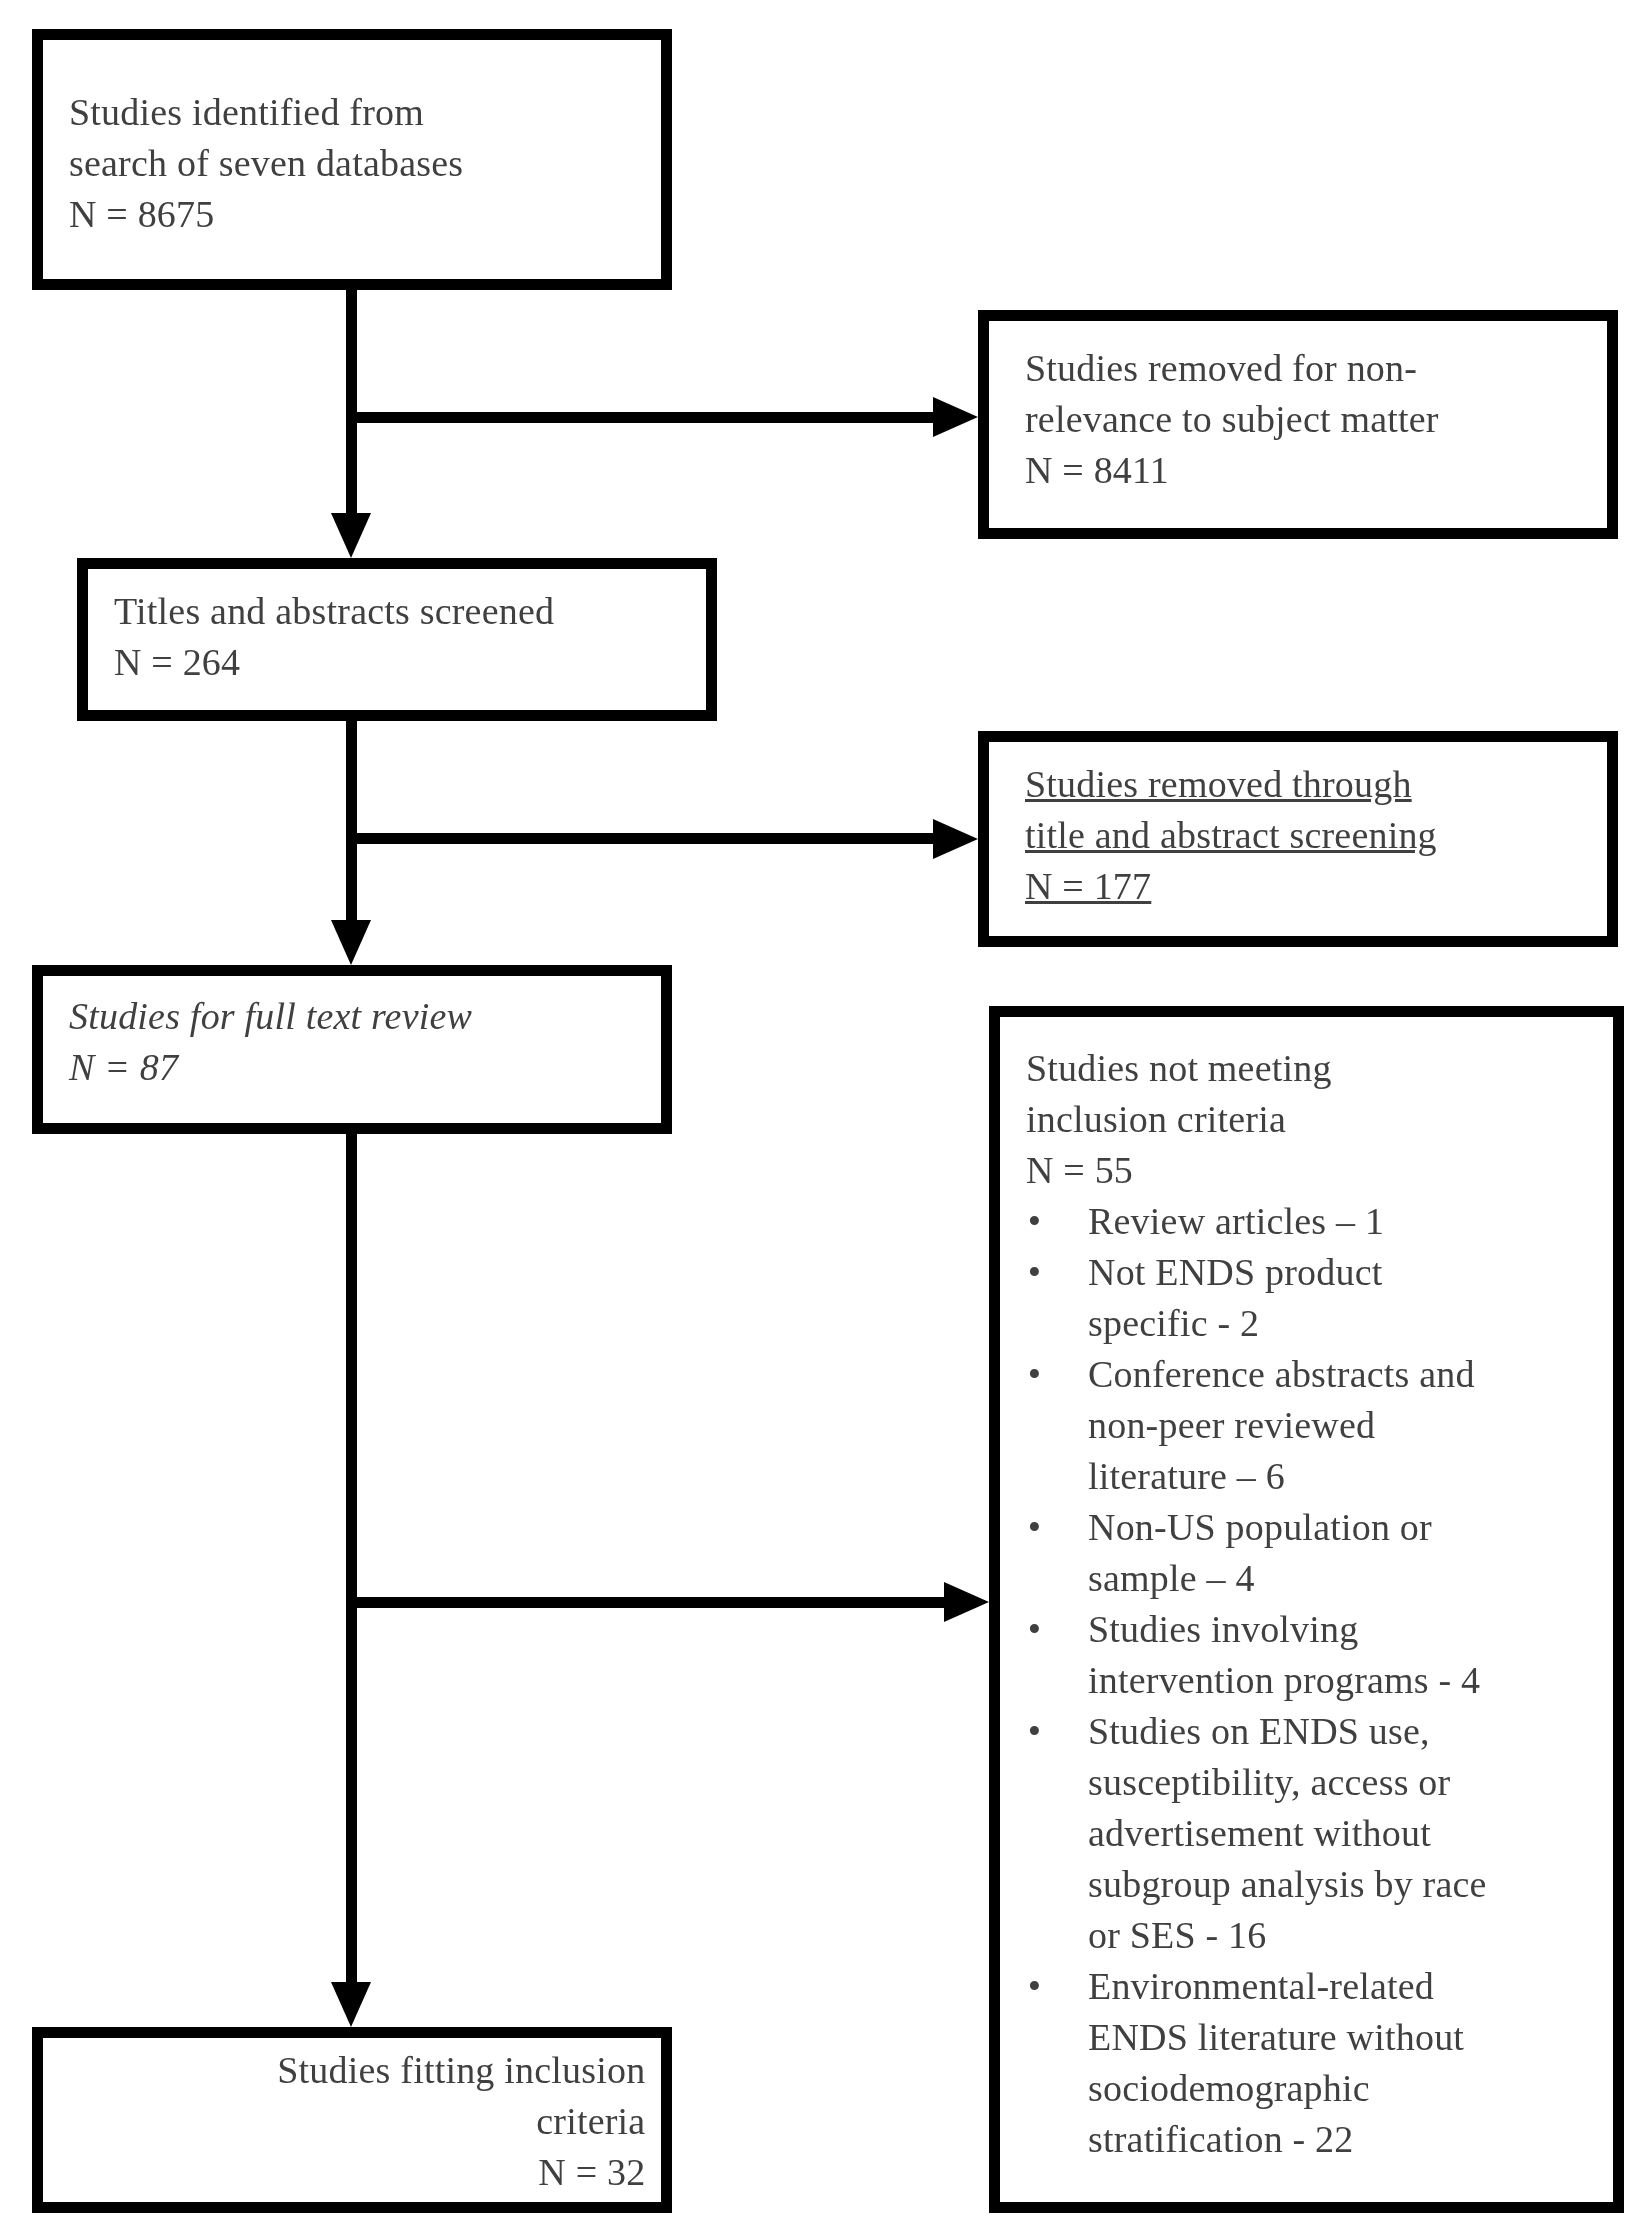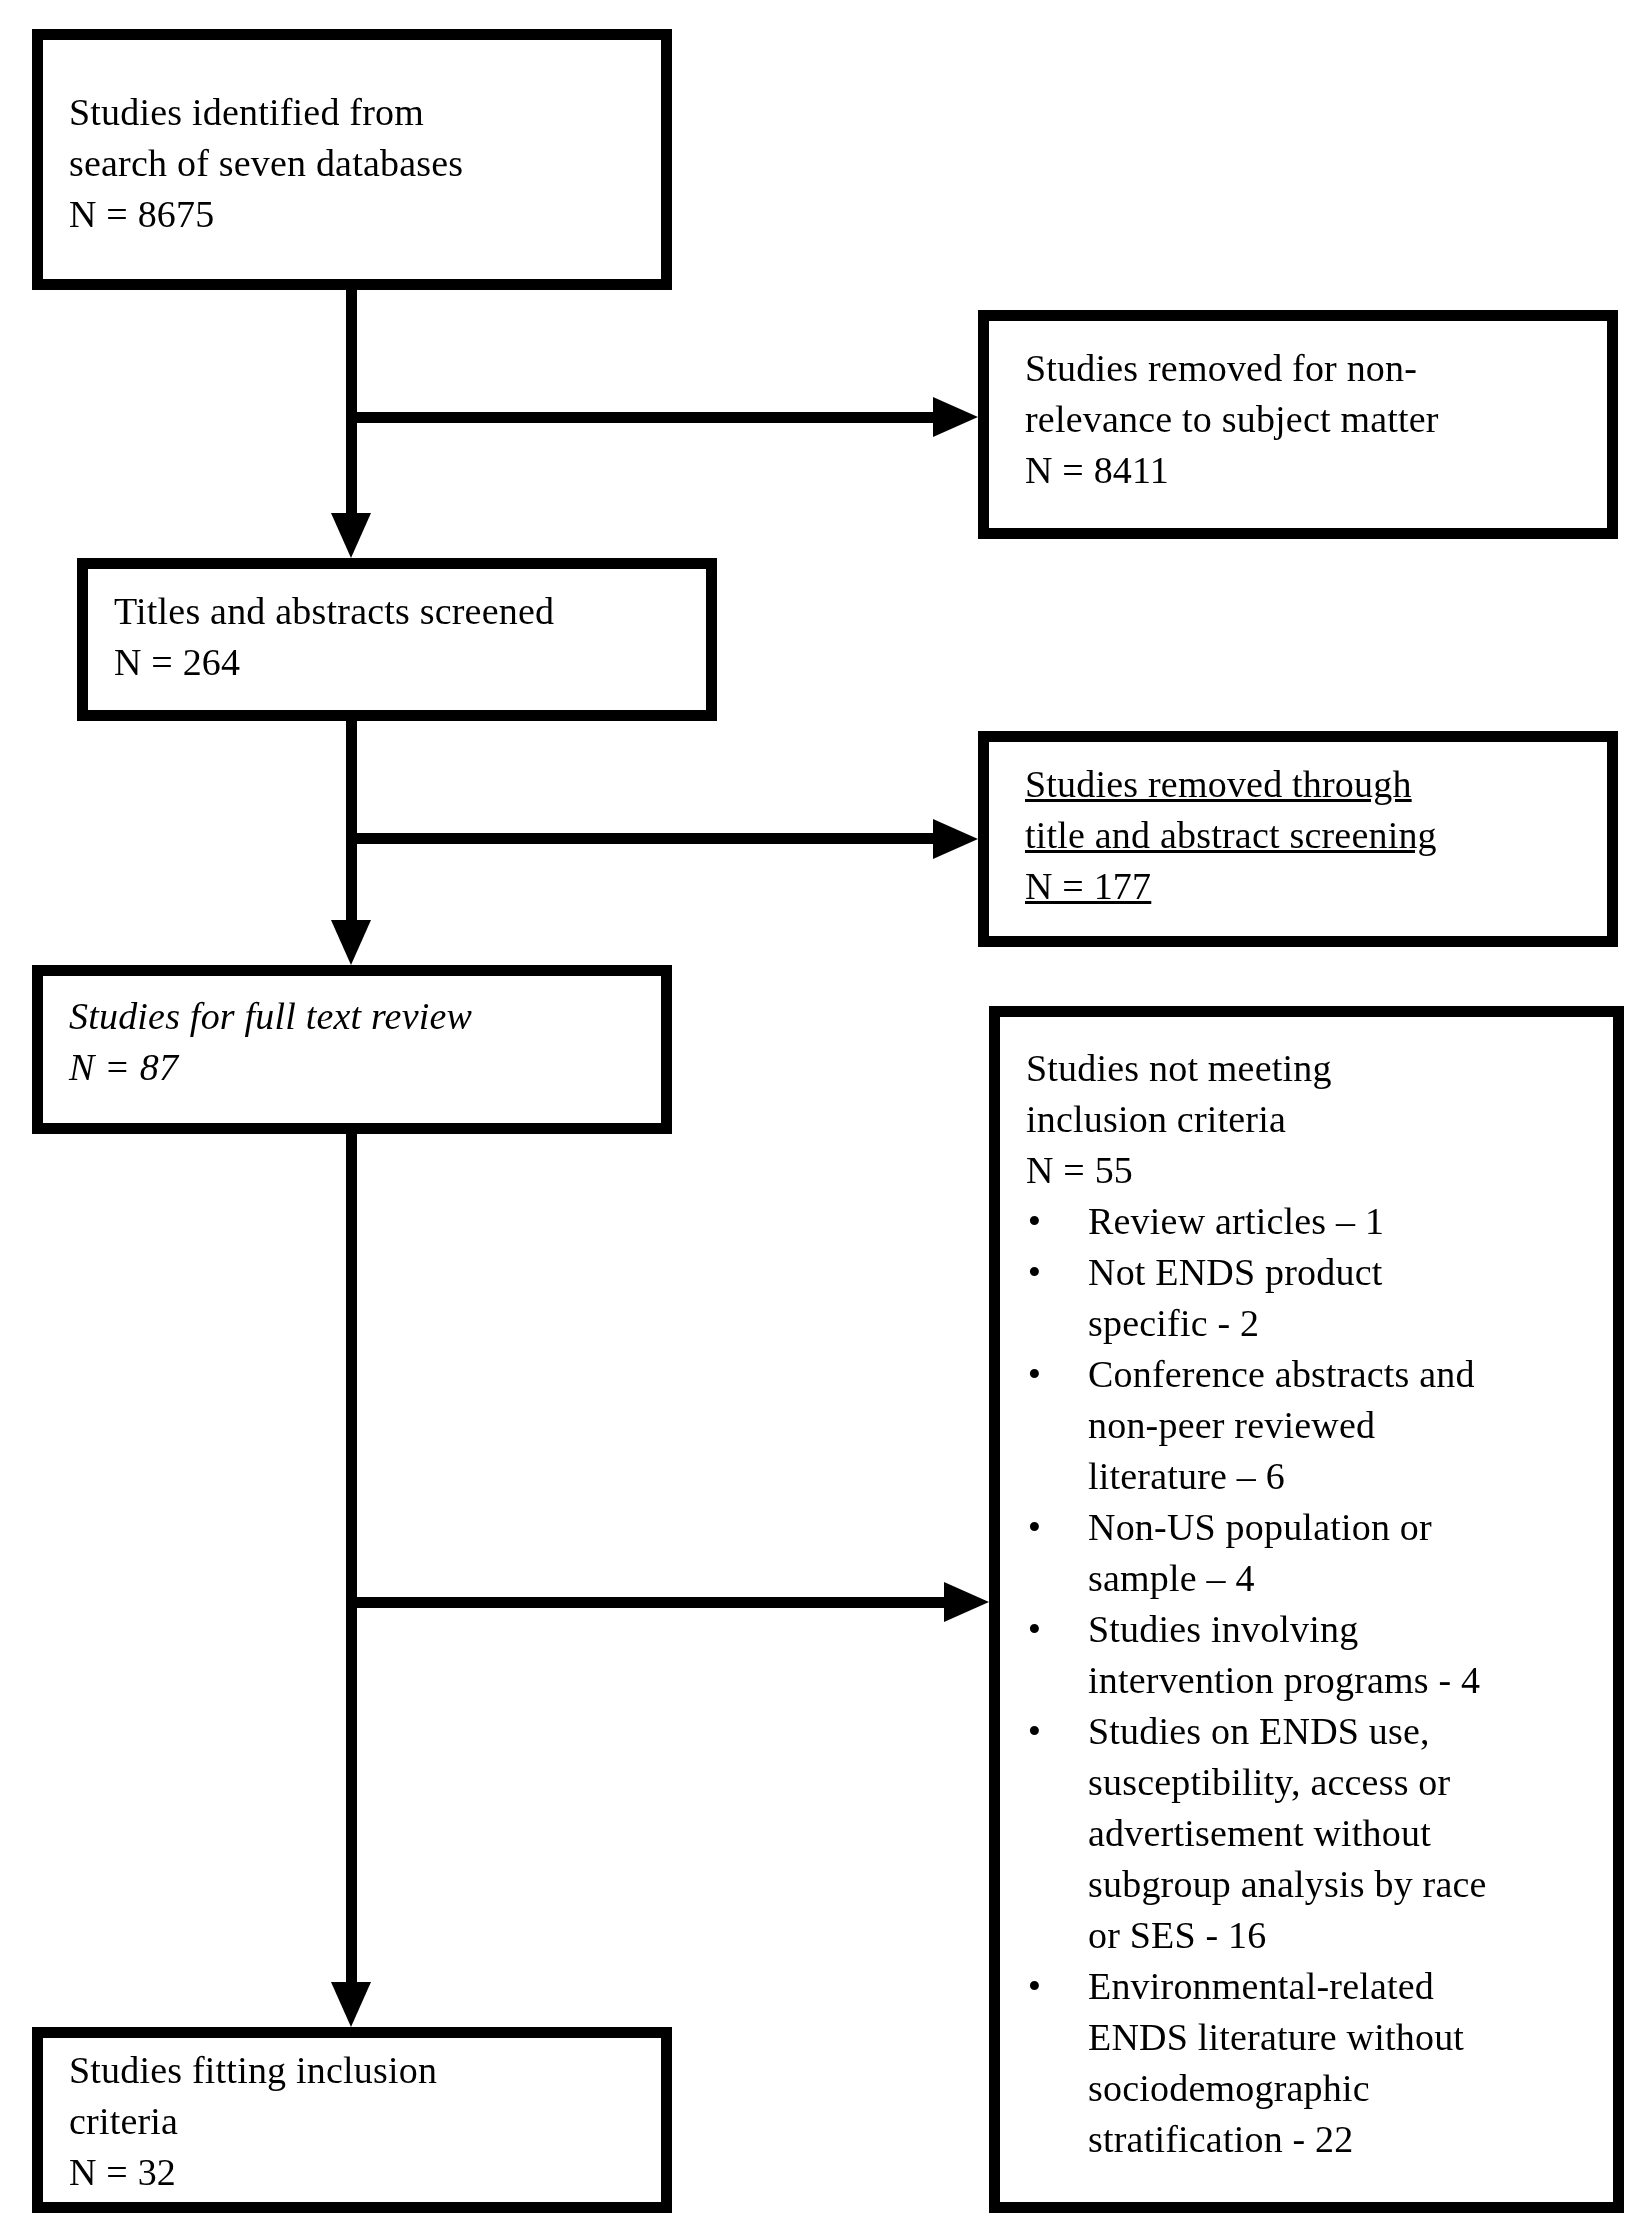--- a/index.html
+++ b/index.html
@@ -2,40 +2,40 @@
 <html style="--line: #000000; --paper: #ffffff;font-size:14px"><head>
 <meta charset="utf-8">
 <style>
   :root { --line:#000000; --paper:#ffffff; }
   html,body { margin:0; padding:0; background:var(--paper); }
   #canvas {
     position:relative;
     width:1651px; height:2239px;
     background:var(--paper);
     font-family:"Liberation Serif","DejaVu Serif",serif;
-    color:#000000;
+    color:#404040;
     overflow:hidden;
   }
   .fbox {
     position:absolute;
     box-sizing:border-box;
     border:11.2px solid var(--line);
     background:var(--paper);
   }
   .txt {
     white-space:pre-line;
     font-size:38px;
     line-height:51px;
     letter-spacing:0.2px;
   }
   
   #box-identified { left:32px;  top:28.6px;   width:640px; height:261px; padding:47px 15.6px 0 26px; }
   #box-screened   { left:32px;  top:558px;  width:640px; height:163px; padding:17.3px 15.6px 0 26px;margin-left:45px; }
   #box-fulltext   { left:32px;  top:965px; width:640px; height:169px; padding:14.7px 15.6px 0 26px;font-style:italic; }
-  #box-fitting    { left:32px;  top:2027px; width:640px; height:186px; padding:7px  15.6px 0 26px; }
+  #box-fitting    { left:32px;  top:2027px; width:640px; height:186px; padding:7px  15.6px 0 26px;text-align:right; }
   
   #box-nonrelevance { left:978px; top:310px;  width:640px; height:229px; padding:21.6px 15.6px 0 36px; }
   #box-titlescreen  { left:978px; top:731px;  width:640px; height:216px; padding:17.3px 15.6px 0 36px;text-decoration:underline; }
   #box-exclusion    { left:989px; top:1006px; width:635px; height:1207px; padding:26px 15.6px 0 26px; }
   
   .bullet-list { margin:0; padding:0; list-style:none; }
   .bullet-item { position:relative; padding-left:62px; }
   .bdot {
     position:absolute; left:1.7px; top:0;
     font-size:38px; line-height:51px;

